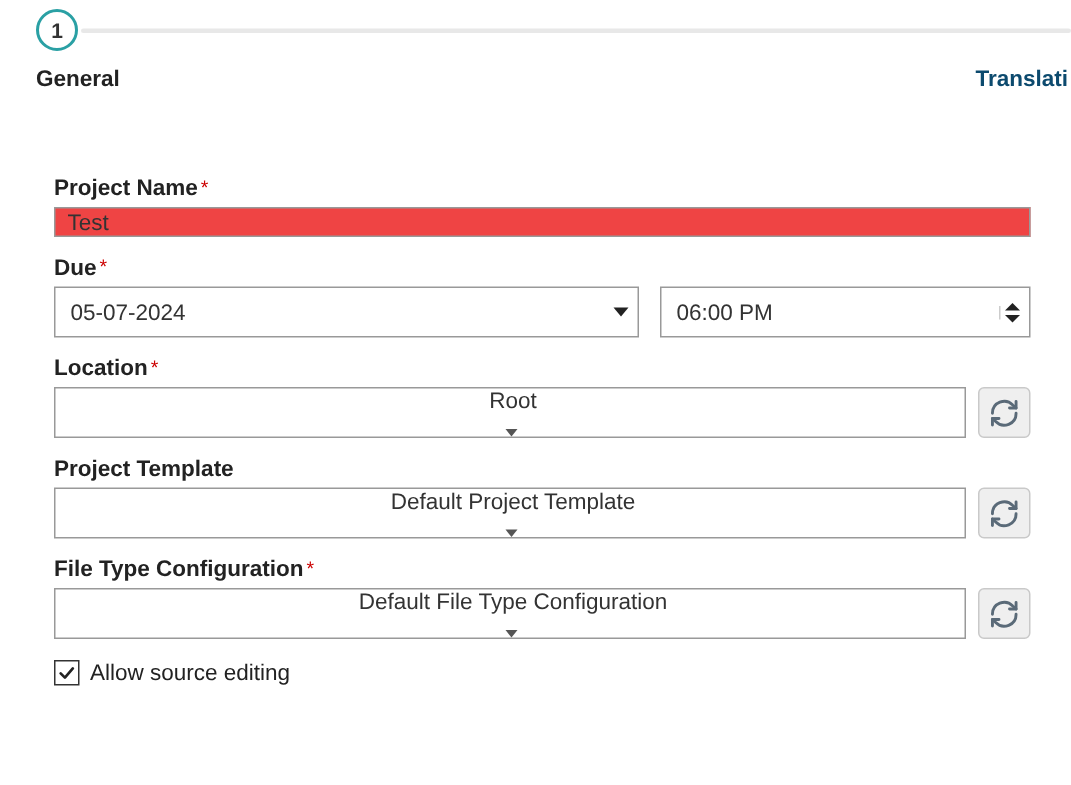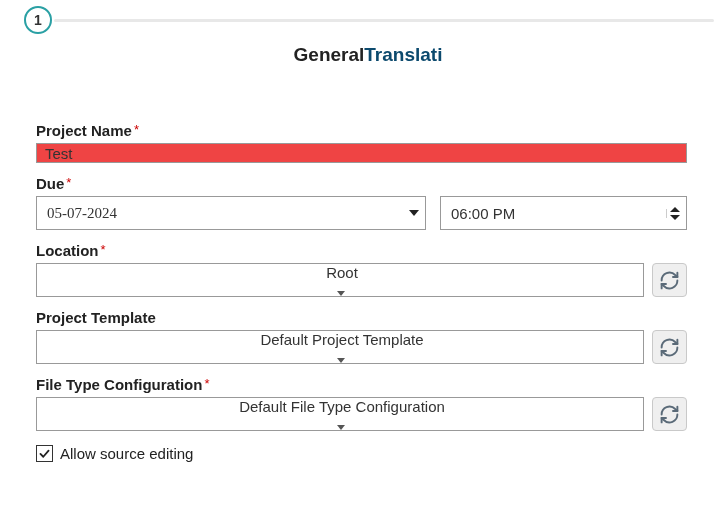--- a/index.html
+++ b/index.html
@@ -37,24 +37,24 @@
     }
     .step-line {
       flex: 1;
       height: 3px;
       background: #e8e8e8;
       margin-left: 2px;
       border-radius: 2px;
     }
     .tabs-row {
       display: flex;
-      justify-content: center;
+      justify-content: space-between;
       padding: 6px 2px 0 24px;
       font-weight: bold;
-      font-size: 19px;
+      font-size: 15px;
     }
     .tab-left {
       color: #222;
     }
     .tab-right {
       color: #0c4a6e;
       padding-right: 0;
     }
     .form-area {
       padding: 56px 26px 0 36px;
@@ -96,21 +96,20 @@
       border: 1px solid #999;
       background: #fff;
       display: flex;
       align-items: center;
       justify-content: space-between;
       padding: 0 6px 0 10px;
       font-size: 15px;
     }
     .date-combo {
       width: 390px;
-      font-family: Liberation Serif, serif;
     }
     .time-combo {
       width: 247px;
     }
     .caret {
       width: 0;
       height: 0;
       border-left: 5px solid transparent;
       border-right: 5px solid transparent;
       border-top: 6px solid #222;

